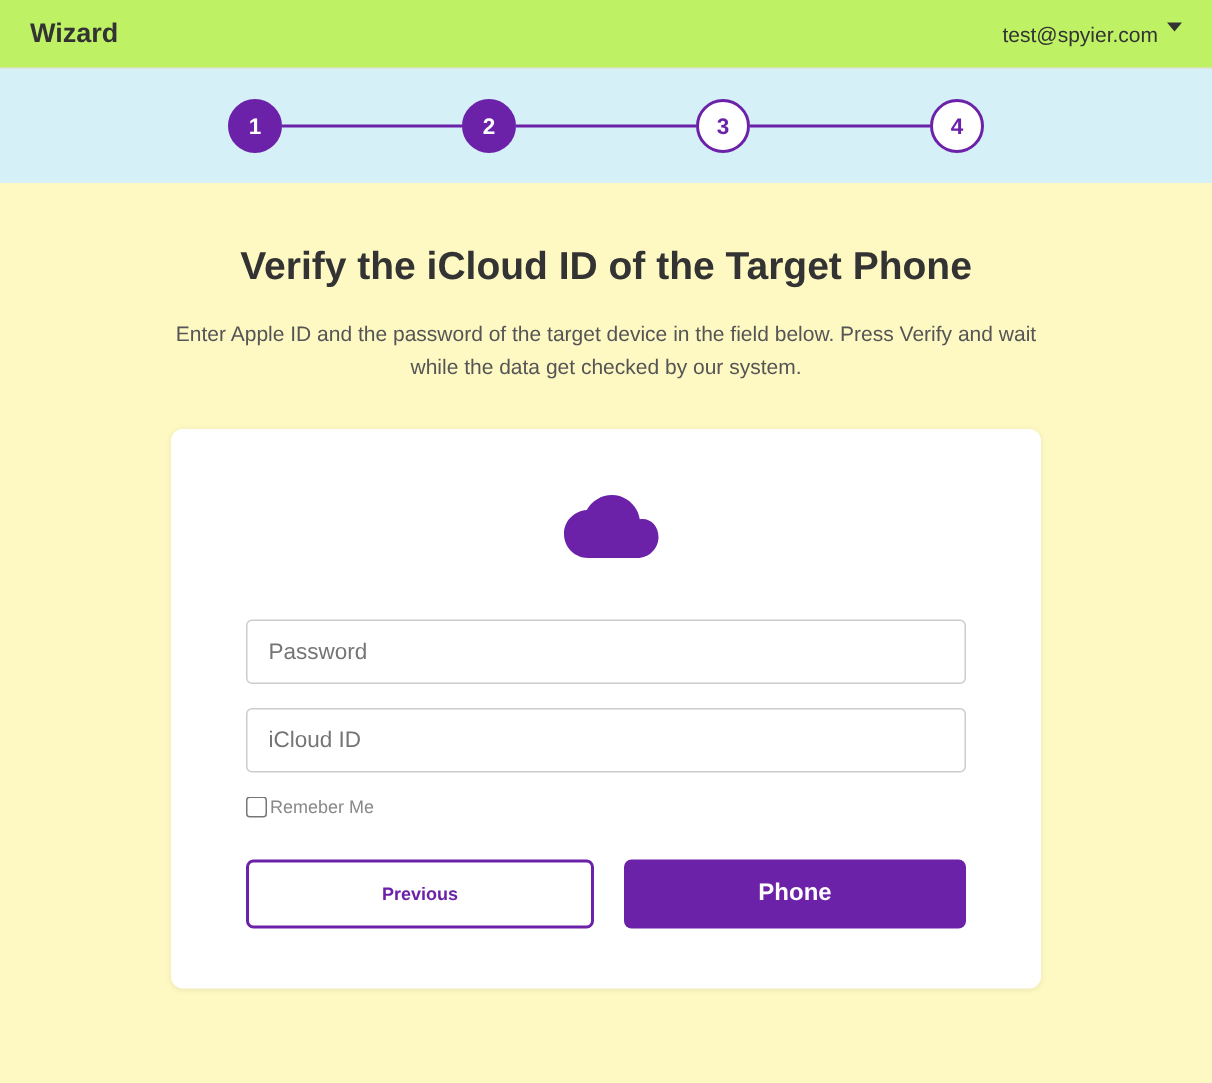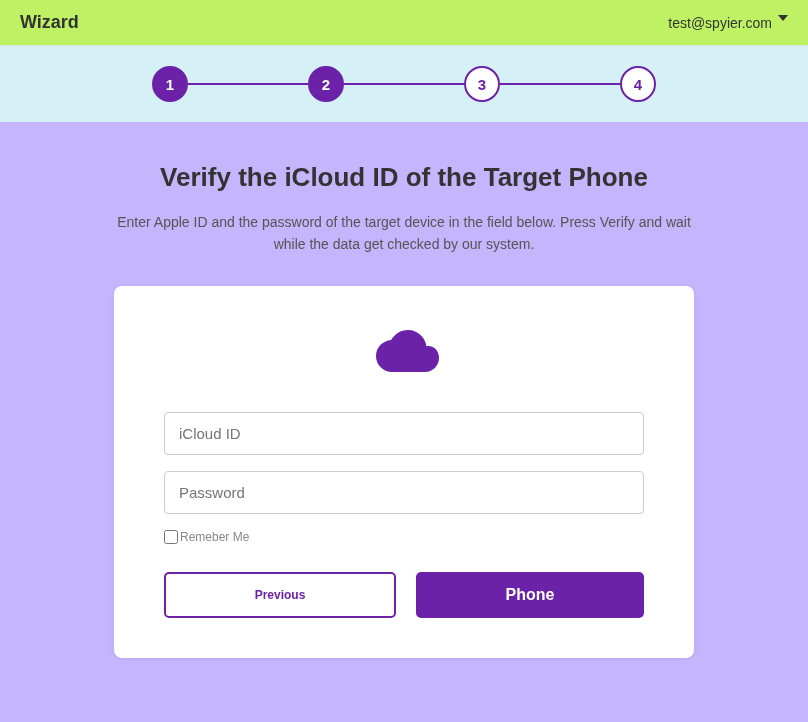--- a/index.html
+++ b/index.html
@@ -84,21 +84,21 @@
       background: #6b21a8;
     }
 
     
     .main {
       flex: 1;
       display: flex;
       flex-direction: column;
       align-items: center;
       padding: 40px 20px;
-      background: #c4b5fd;
+      background: #fef9c3;
     }
     .page-title {
       font-size: 26px;
       font-weight: bold;
       color: #333;
       margin-bottom: 18px;
       text-align: center;
     }
     .page-desc {
       font-size: 14px;
@@ -219,23 +219,23 @@
   <p class="page-desc">Enter Apple ID and the password of the target device in the field below. Press Verify and wait while the data get checked by our system.</p>
 
   <div class="card">
 
     <div class="cloud-icon">
       <svg width="72" height="52" viewBox="0 0 72 52" class="cloud-svg" xmlns="http://www.w3.org/2000/svg">
         <path d="M58.5 20.2C57.1 11.1 49.3 4 40 4c-7.2 0-13.4 4-16.8 10C14.4 14.8 8 21.5 8 30c0 8.8 7.2 16 16 16h33c7.7 0 14-6.3 14-14 0-7.1-5.3-13-12.5-11.8z"></path>
       </svg>
     </div>
 
+    <input class="input-field" type="password" placeholder="Password" style="">
+
     <input class="input-field" type="text" placeholder="iCloud ID" style="">
-
-    <input class="input-field" type="password" placeholder="Password" style="">
 
     <div class="remember-me">
       <input type="checkbox" id="remember" style="">
       <label for="remember">Remeber Me</label>
     </div>
 
     <div class="button-row">
       <button class="btn-previous">Previous</button>
       <button class="btn-verify">Phone</button>
     </div>

